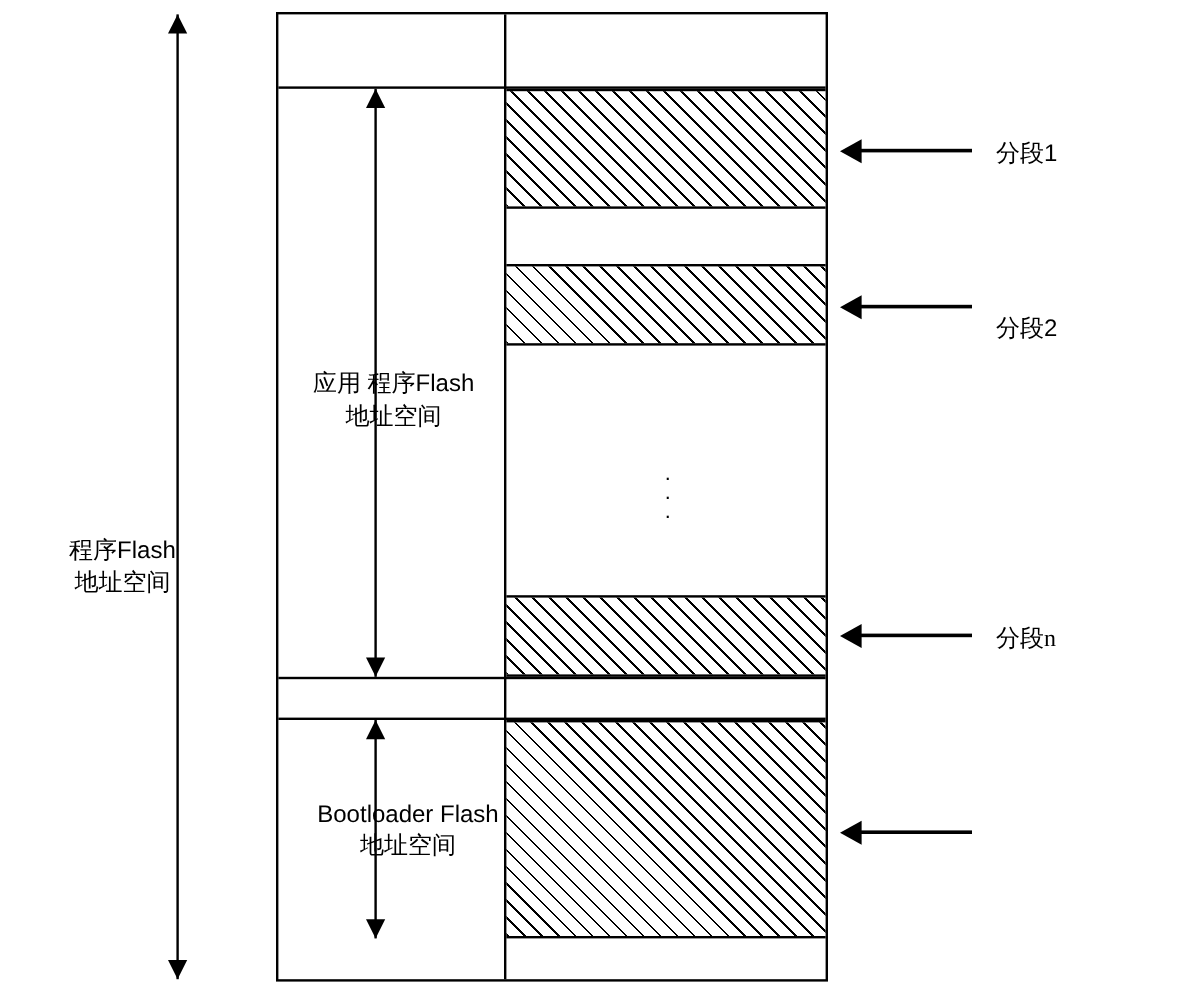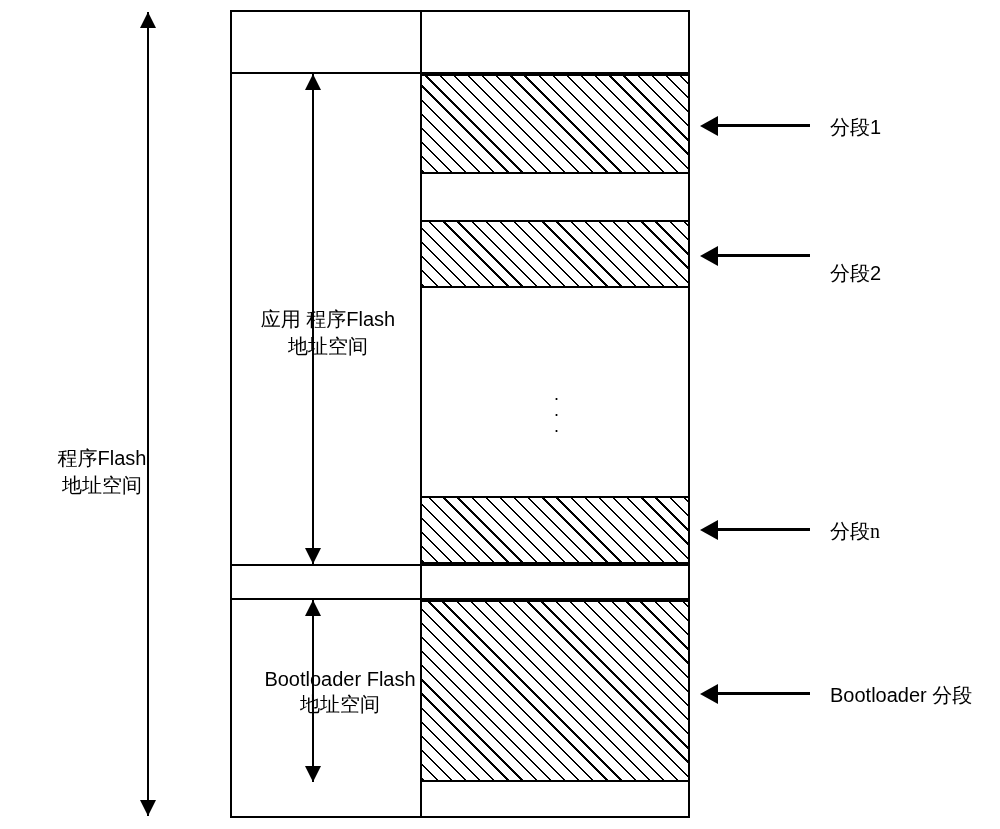--- a/index.html
+++ b/index.html
@@ -146,15 +146,14 @@
   <div class="ptr" style="top:124px;"></div>
   <div class="ptr-label" style="top:114px;">分段1</div>
 
   <div class="ptr" style="top:254px;"></div>
   <div class="ptr-label" style="top:260px;">分段2</div>
 
   <div class="ptr" style="top:528px;"></div>
   <div class="ptr-label" style="top:518px;font-family:Liberation Serif, serif;">分段n</div>
 
   <div class="ptr" style="top:692px;"></div>
-  <div class="ptr-label" style="top:682px;">Bootloader 分段</div>
 
 </div>
 
 </body></html>

